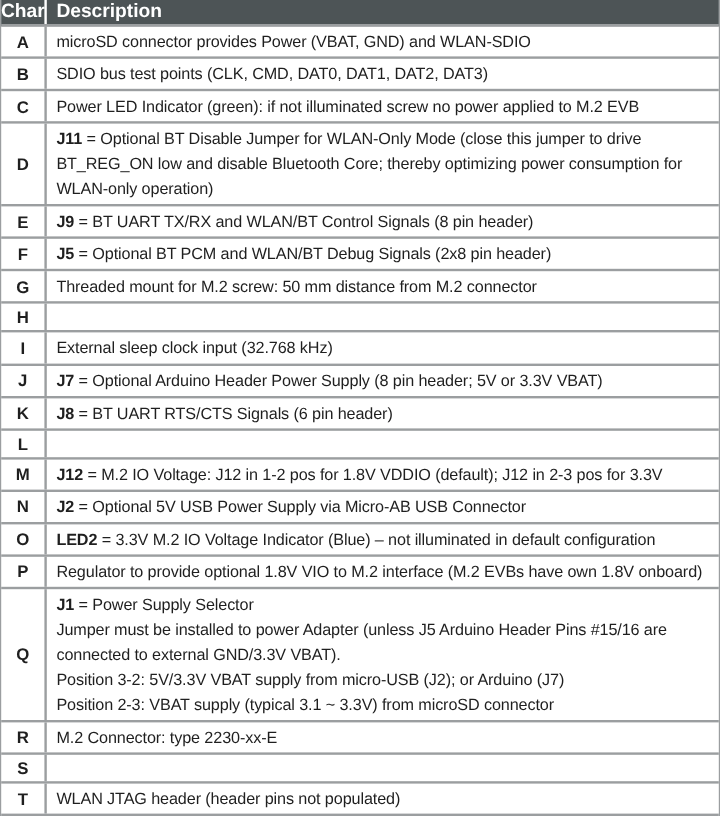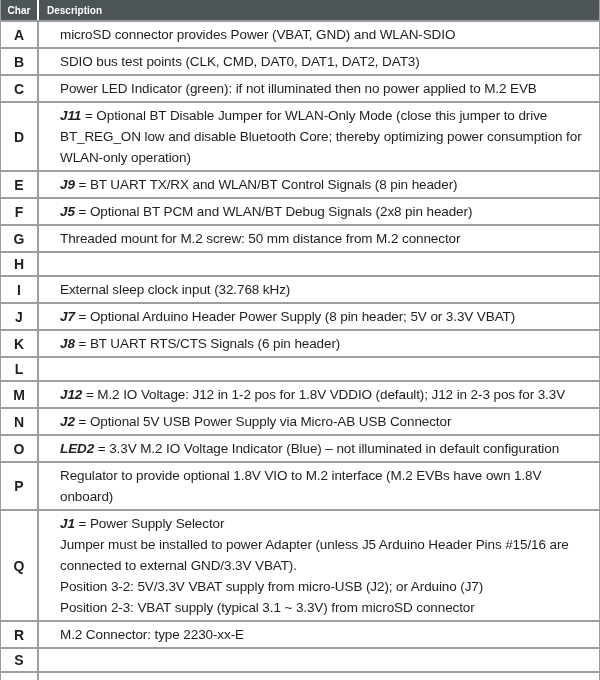--- a/index.html
+++ b/index.html
@@ -21,21 +21,21 @@
     border-left: 1px solid var(--border-color);
     border-right: 1px solid var(--border-color);
     display: flex;
     flex-direction: column;
   }
   .header-row {
     display: flex;
     background: var(--header-bg);
     color: #ffffff;
     font-weight: 700;
-    font-size: 10px;
+    font-size: 16px;
     height: 22px;
     border-bottom: 2px solid var(--border-color);
     flex: 0 0 auto;
   }
   .header-char {
     width: 38px;
     border-right: 2px solid #ffffff;
     display: flex;
     align-items: center;
     justify-content: center;
@@ -61,27 +61,27 @@
     align-items: center;
     justify-content: center;
     font-weight: 700;
     font-size: 14px;
   }
   .desc-cell {
     flex: 1;
     display: flex;
     flex-direction: column;
     justify-content: center;
-    padding: 2px 6px 2px 21px;
+    padding: 2px 6px 2px 8px;
     font-size: 13.5px;
     line-height: 21px;
     letter-spacing: -0.1px;
   }
   .para { display: block; }
-  .para b { font-weight: 700; font-style: italic; }
+  .para b { font-weight: 700; }
 </style>
 </head>
 <body>
 
 <div class="table">
   <div class="header-row">
     <div class="header-char">Char</div>
     <div class="header-desc">Description</div>
   </div>
   <div style="display:contents"><div class="row">
@@ -90,21 +90,21 @@
           <div class="para"><span>microSD connector provides Power (VBAT, GND) and WLAN-SDIO</span></div>
         </div>
       </div><div class="row">
         <div class="char-cell">B</div>
         <div class="desc-cell">
           <div class="para"><span>SDIO bus test points (CLK, CMD, DAT0, DAT1, DAT2, DAT3)</span></div>
         </div>
       </div><div class="row">
         <div class="char-cell">C</div>
         <div class="desc-cell">
-          <div class="para"><span>Power LED Indicator (green): if not illuminated then no power applied to M.2 EVB</span></div>
+          <div class="para"><span>Power LED Indicator (green): if not illuminated screw no power applied to M.2 EVB</span></div>
         </div>
       </div><div class="row">
         <div class="char-cell">D</div>
         <div class="desc-cell">
           <div class="para"><b>J11</b><span> = Optional BT Disable Jumper for WLAN-Only Mode (close this jumper to drive BT_REG_ON low and disable Bluetooth Core; thereby optimizing power consumption for WLAN-only operation)</span></div>
         </div>
       </div><div class="row">
         <div class="char-cell">E</div>
         <div class="desc-cell">
           <div class="para"><b>J9</b><span> = BT UART TX/RX and WLAN/BT Control Signals (8 pin header)</span></div>

